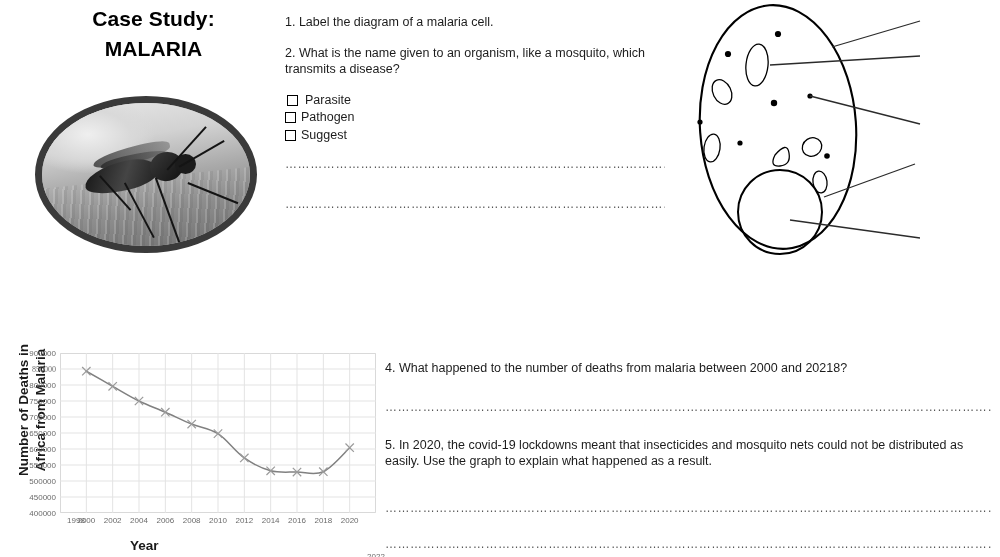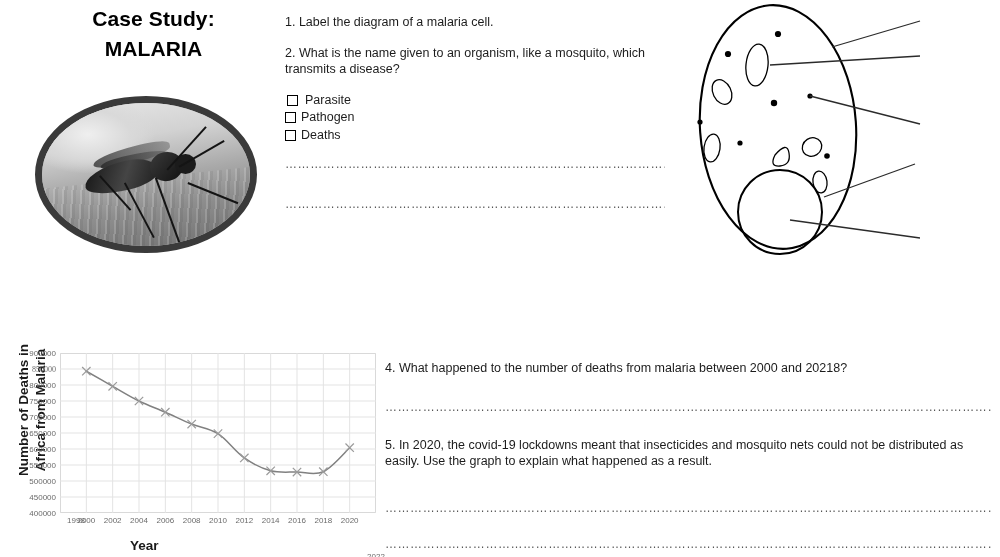--- a/index.html
+++ b/index.html
@@ -174,21 +174,21 @@
     <li class="opt-item indent">
       <span class="checkbox"></span>
       <span>Parasite</span>
     </li>
     <li class="opt-item">
       <span class="checkbox"></span>
       <span>Pathogen</span>
     </li>
     <li class="opt-item">
       <span class="checkbox"></span>
-      <span>Deaths</span>
+      <span>Suggest</span>
     </li>
   </ul>
 
 
   <div class="dots-line" style="margin-top:14px;">……………………………………………………………………………………………………………</div>
   <div class="dots-line" style="margin-top:26px;">……………………………………………………………………………………………………………</div>
 </div>
 
 <div class="abs" id="cell-diagram">
   <svg width="328" height="270" viewBox="0 0 328 270">

